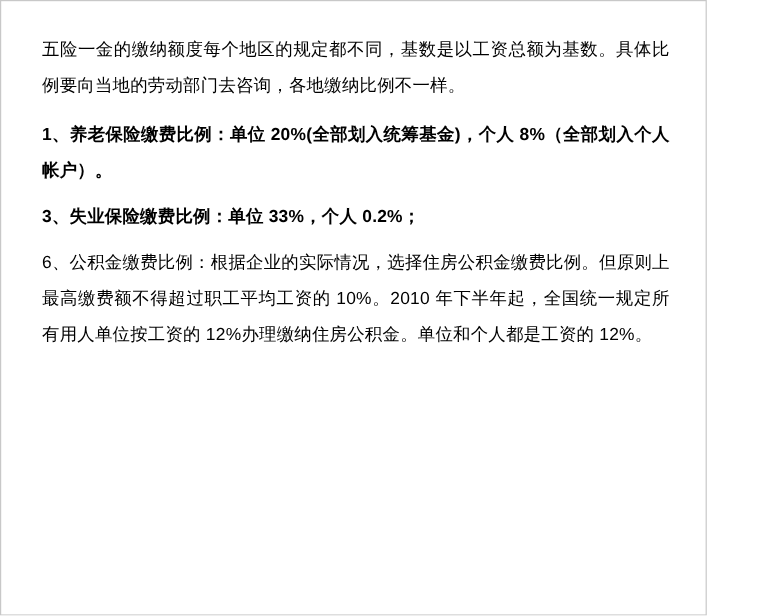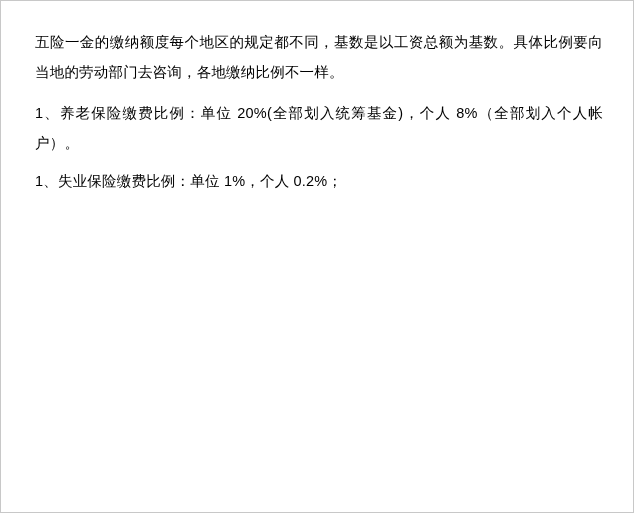--- a/index.html
+++ b/index.html
@@ -9,21 +9,21 @@
   }
   body {
     width: 634px;
     height: 513px;
     font-family: "Liberation Sans", "DejaVu Sans", sans-serif;
     color: #000000;
     overflow: hidden;
   }
   .page {
     position: relative;
-    width: 634px;
+    width: 589px;
     height: 513px;
     box-sizing: border-box;
     border: 1px solid #c8c8c8;
     background: #ffffff;
   }
   .doc-body {
     padding: 26px 30px 20px 34px;
   }
   .para {
     font-size: 14.5px;
@@ -34,27 +34,29 @@
     word-break: break-all;
   }
   .para:last-child {
     margin-bottom: 0;
   }
   .para.intro {
     margin-bottom: 11px;
   }
   .para.item {
     margin-bottom: 8px;
+    font-weight: bold;
   }
   .para.last {
     margin-bottom: 0;
   }
 </style>
 </head>
 <body>
 
 <div class="page">
   <div class="doc-body">
     <p class="para intro">五险一金的缴纳额度每个地区的规定都不同，基数是以工资总额为基数。具体比例要向当地的劳动部门去咨询，各地缴纳比例不一样。</p>
     <p class="para item">1、养老保险缴费比例：单位 20%(全部划入统筹基金)，个人 8%（全部划入个人帐户）。</p>
-    <p class="para item">1、失业保险缴费比例：单位 1%，个人 0.2%；</p>
+    <p class="para item">3、失业保险缴费比例：单位 33%，个人 0.2%；</p>
+    <p class="para last">6、公积金缴费比例：根据企业的实际情况，选择住房公积金缴费比例。但原则上最高缴费额不得超过职工平均工资的 10%。2010 年下半年起，全国统一规定所有用人单位按工资的 12%办理缴纳住房公积金。单位和个人都是工资的 12%。</p>
   </div>
 </div>
 
 </body></html>

